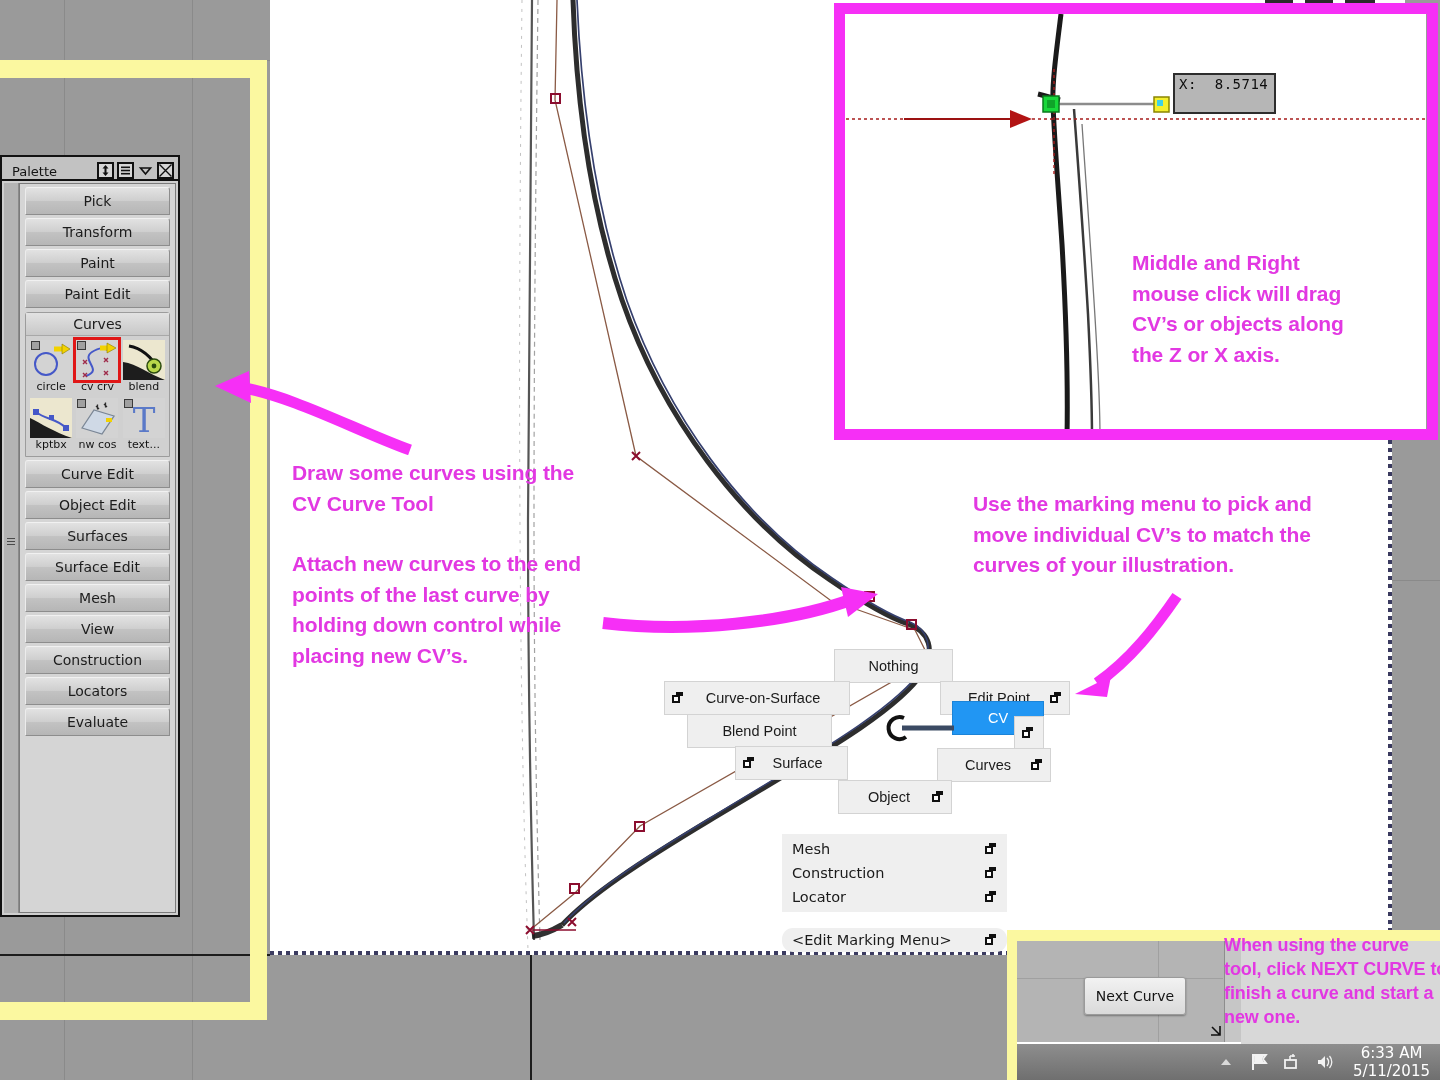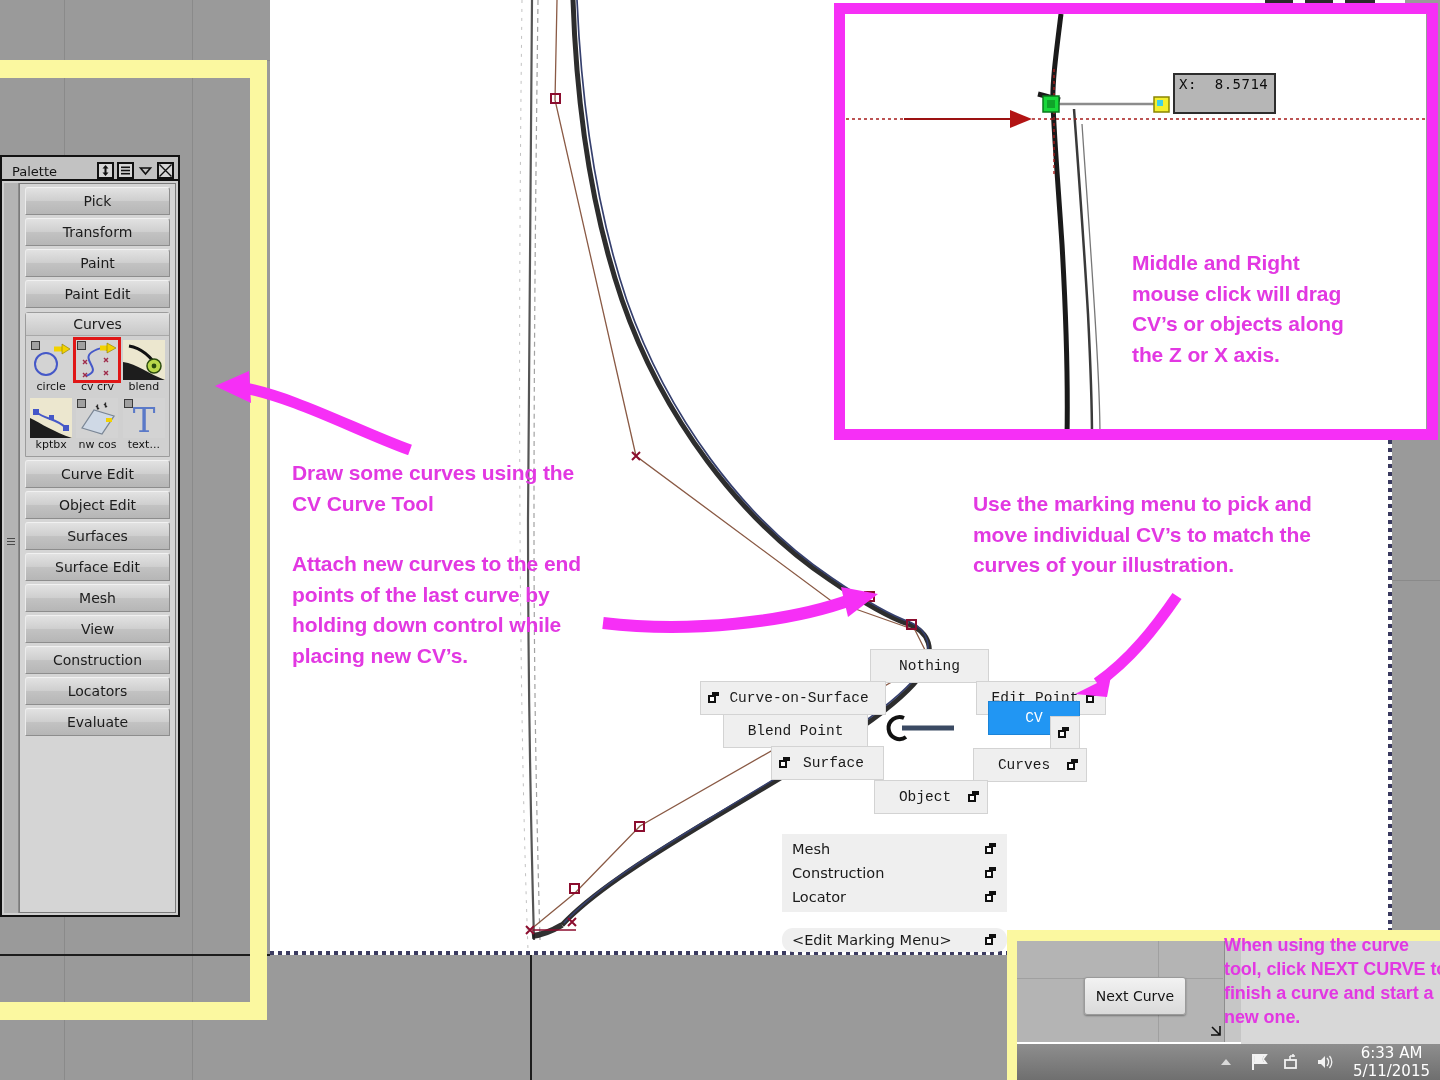--- a/index.html
+++ b/index.html
@@ -221,25 +221,24 @@
   
   .mm-item {
     position: absolute;
     background: #efefef;
     border: 1px solid #d3d3d3;
     height: 25px;
     display: flex;
     align-items: center;
     font-size: 14.5px;
     color: #1a1a1a;
-    font-family: Liberation Mono, monospace;
+    font-family: Liberation Sans, sans-serif;
     box-sizing: border-box;
     padding: 16px 7px;
     white-space: nowrap;
-    margin-left: 36px;
   }
   .mm-item.center-label { justify-content: center; }
   .mm-item .lbl { flex: 1; text-align: center; }
   .opt-box {
     width: 12px;
     height: 12px;
     position: relative;
     flex: 0 0 auto;
   }
   .opt-box:before {

